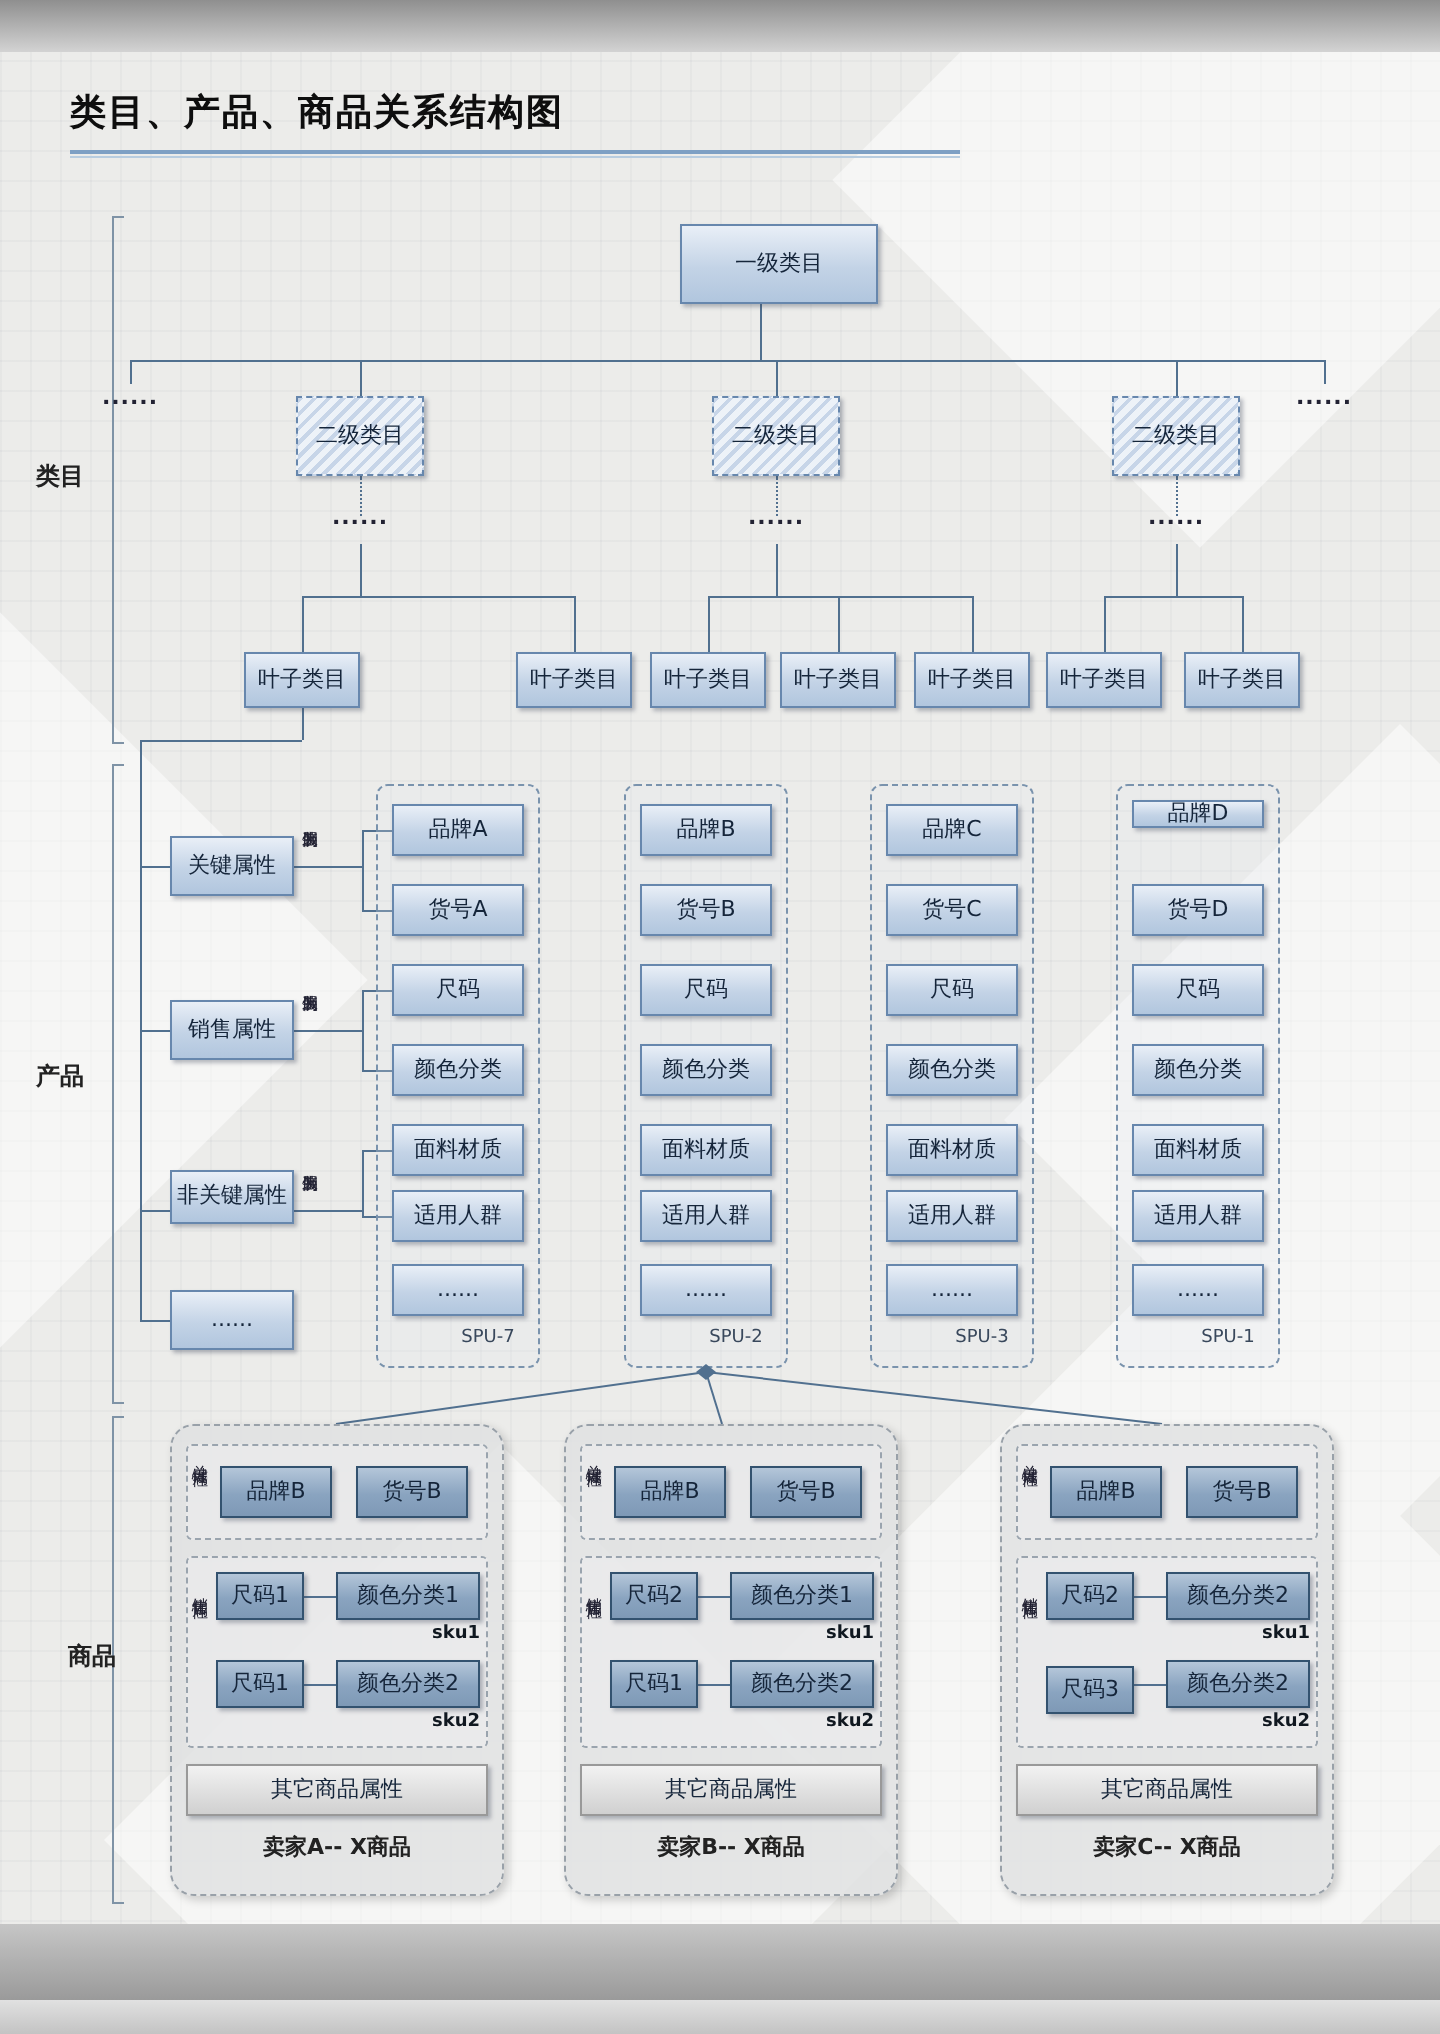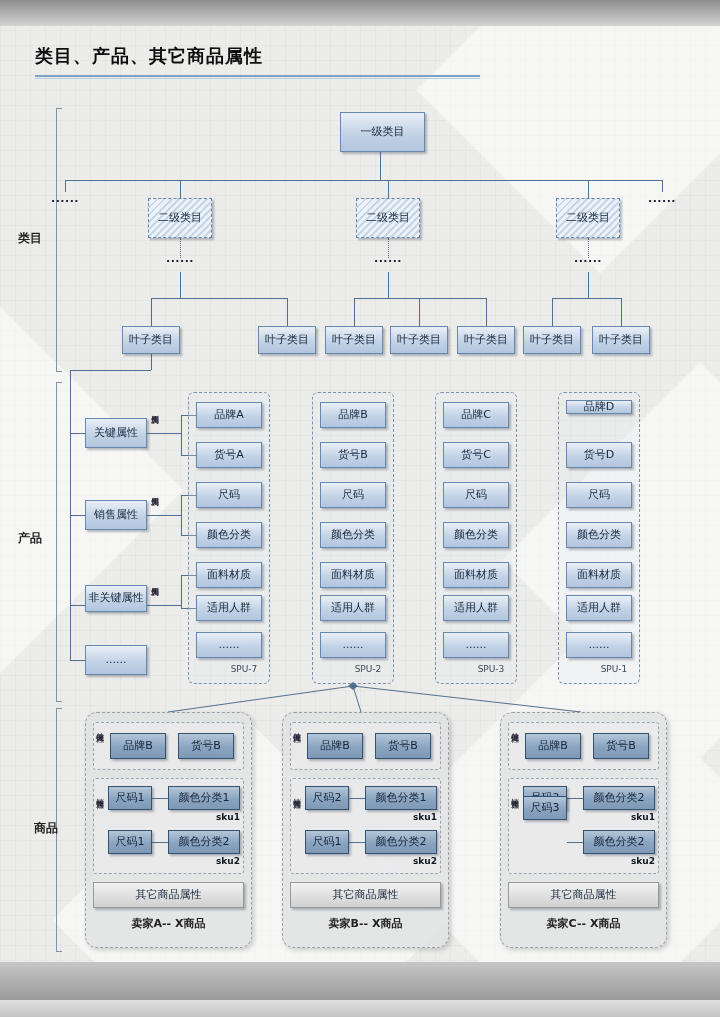--- a/index.html
+++ b/index.html
@@ -44,21 +44,21 @@
   <div class="dm" style="left:470px;top:-40px;width:260px;height:260px"></div>
   <div class="dm" style="left:-130px;top:360px;width:260px;height:260px"></div>
   <div class="dm" style="left:560px;top:420px;width:280px;height:280px"></div>
   <div class="dm" style="left:110px;top:780px;width:280px;height:280px"></div>
   <div class="dm" style="left:430px;top:700px;width:300px;height:300px"></div>
 
   <div class="bar" style="top:0;height:26px;background:linear-gradient(180deg,#8f8f8f,#d3d3d3)"></div>
   <div class="bar" style="top:962px;height:38px;background:linear-gradient(180deg,#c6c6c6,#9a9a9a)"></div>
   <div class="bar" style="top:1000px;height:17px;background:linear-gradient(180deg,#e1e1e1,#c3c3c3)"></div>
 
-  <div class="ttl">类目、产品、其它商品属性</div>
+  <div class="ttl">类目、产品、商品关系结构图</div>
   <div class="rule" style="left:35px;top:75px;width:445px;height:2px;background:#7ea0c4"></div>
   <div class="rule" style="left:35px;top:78px;width:445px;height:1px;background:#b8cde0"></div>
 
   <div class="secbr" style="left:56px;top:108px;height:264px"></div>
   <div class="sec" style="left:16px;top:230px">类目</div>
   <div class="secbr" style="left:56px;top:382px;height:320px"></div>
   <div class="sec" style="left:16px;top:530px">产品</div>
   <div class="secbr" style="left:56px;top:708px;height:244px"></div>
   <div class="sec" style="left:32px;top:820px">商品</div>
 
@@ -89,21 +89,21 @@
   <div class="vl" style="left:151px;top:354px;height:16px"></div>
   <div class="hl" style="left:70px;top:370px;width:81px"></div>
   <div class="vl" style="left:70px;top:370px;height:290px"></div>
 
   <div class="ell" style="left:43px;top:192px;width:44px">......</div>
   <div class="ell" style="left:640px;top:192px;width:44px">......</div>
   <div class="ell" style="left:158px;top:252px;width:44px">......</div>
   <div class="ell" style="left:366px;top:252px;width:44px">......</div>
   <div class="ell" style="left:566px;top:252px;width:44px">......</div>
 
-  <div class="bx" style="left:340px;top:112px;width:85px;height:40px">一级类目</div>
+  <div class="bx" style="left:340px;top:112px;width:99px;height:40px">一级类目</div>
   <div class="bx bxh" style="left:148px;top:198px;width:64px;height:40px">二级类目</div>
   <div class="bx bxh" style="left:356px;top:198px;width:64px;height:40px">二级类目</div>
   <div class="bx bxh" style="left:556px;top:198px;width:64px;height:40px">二级类目</div>
   <div class="bx" style="left:122px;top:326px;width:58px;height:28px">叶子类目</div>
   <div class="bx" style="left:258px;top:326px;width:58px;height:28px">叶子类目</div>
   <div class="bx" style="left:325px;top:326px;width:58px;height:28px">叶子类目</div>
   <div class="bx" style="left:390px;top:326px;width:58px;height:28px">叶子类目</div>
   <div class="bx" style="left:457px;top:326px;width:58px;height:28px">叶子类目</div>
   <div class="bx" style="left:523px;top:326px;width:58px;height:28px">叶子类目</div>
   <div class="bx" style="left:592px;top:326px;width:58px;height:28px">叶子类目</div>
@@ -221,19 +221,19 @@
   <div class="vlab" style="left:510px;top:726px;height:42px">关键属性</div>
   <div class="bx bxd" style="left:525px;top:733px;width:56px;height:26px">品牌B</div>
   <div class="bx bxd" style="left:593px;top:733px;width:56px;height:26px">货号B</div>
   <div class="sub" style="left:508px;top:778px;width:151px;height:96px"></div>
   <div class="vlab" style="left:510px;top:792px;height:72px">销售属性</div>
   <div class="hl" style="left:567px;top:798px;width:16px"></div>
   <div class="bx bxd" style="left:523px;top:786px;width:44px;height:24px">尺码2</div>
   <div class="bx bxd" style="left:583px;top:786px;width:72px;height:24px">颜色分类2</div>
   <div class="tag" style="left:619px;top:812px;width:36px">sku1</div>
   <div class="hl" style="left:567px;top:842px;width:16px"></div>
-  <div class="bx bxd" style="left:523px;top:796px;width:44px;height:24px">尺码3</div>
+  <div class="bx bxd" style="left:523px;top:833px;width:44px;height:24px">尺码3</div>
   <div class="bx bxd" style="left:583px;top:830px;width:72px;height:24px">颜色分类2</div>
   <div class="tag" style="left:619px;top:856px;width:36px">sku2</div>
   <div class="bx bxg" style="left:508px;top:882px;width:151px;height:26px">其它商品属性</div>
   <div class="cap" style="left:500px;top:916px;width:167px">卖家C-- X商品</div>
 
 </div>
 
 </body></html>

